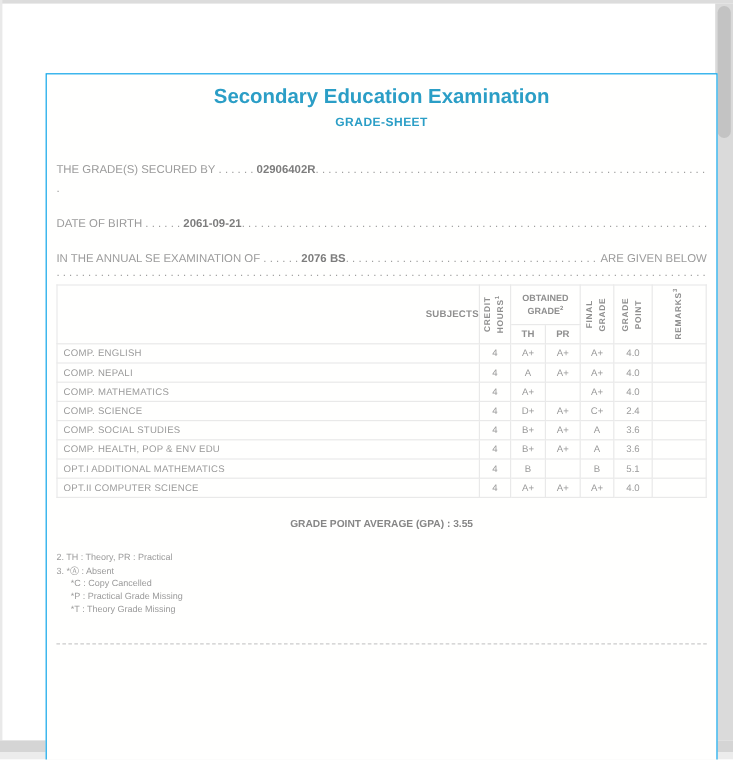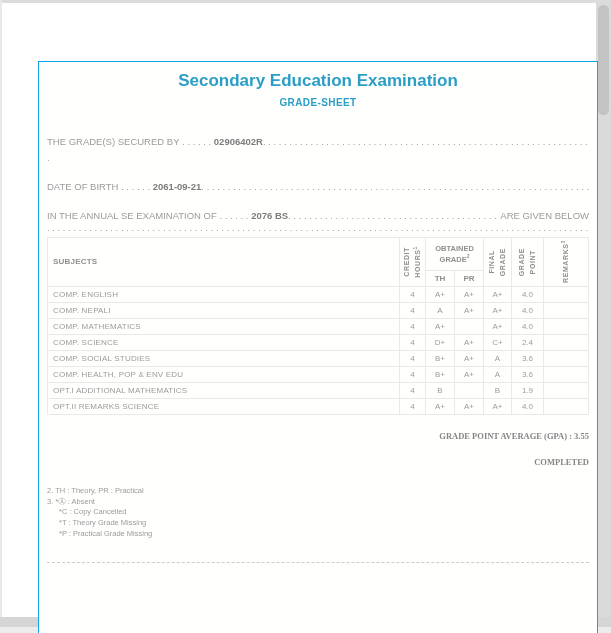--- a/index.html
+++ b/index.html
@@ -38,32 +38,32 @@
     content:". . . . . . . . . . . . . . . . . . . . . . . . . . . . . . . . . . . . . . . . . . . . . . . . . . . . . . . . . . . . . . . . . . . . . . . . . . . . . . . . . . . . . . . . . . . . . . . . . . . . . . . . . . . . . . . .";
     white-space:nowrap;
   }
   .suffix { margin-left:4px; }
   .dots-rule { margin-top:1px; height:9px; overflow:hidden; font-size:9.5px; line-height:9px; color:#9b9b9b; white-space:nowrap; }
 
   
   table { width:100%; margin-top:5px; border-collapse:collapse; table-layout:fixed; }
   th, td { border:1px solid #e9e9e9; padding:0; color:#9b9b9b; font-weight:normal; }
   thead th { font-size:7.5px; font-weight:bold; color:#8f8f8f; vertical-align:middle; }
-  th.subjects-h { text-align:left; padding-left:5px; font-size:8px; letter-spacing:.2px; }
+  th.subjects-h { text-align:right; padding-left:5px; font-size:8px; letter-spacing:.2px; }
   .head-main th { height:32px; }
   .head-sub  th { height:15px; font-size:8px; font-weight:bold; }
   .obt { line-height:1.25; font-size:7.5px; }
   .vwrap { display:flex; justify-content:center; align-items:center; }
   .vwrap span { writing-mode:vertical-rl; transform:rotate(180deg); font-size:7px; font-weight:bold; letter-spacing:.6px; line-height:1.45; }
   sup { font-size:5px; }
   tbody td { height:15px; font-size:8px; text-align:center; }
   tbody td.subj { text-align:left; padding-left:5px; letter-spacing:.2px; }
 
   
-  .summary { text-align:right; font-weight:bold; color:#868686; font-size:8.5px;font-family:Liberation Serif, serif; }
+  .summary { text-align:center; font-weight:bold; color:#868686; font-size:8.5px; }
   .gpa-line { margin-top:16px; }
   .completed-line { margin-top:16px; }
 
   
   .footnotes { margin-top:19px; font-size:7.5px; color:#9b9b9b; line-height:10.8px; }
   .fn-indent { padding-left:12px; }
 
   .dashed-rule { margin-top:22px; border-top:1px dashed #cccccc; height:0; }
 
   .note { margin-top:12px; }
@@ -211,42 +211,41 @@
       <td>A</td>
       <td>3.6</td>
       <td></td>
     </tr>
         <tr>
       <td class="subj">OPT.I ADDITIONAL MATHEMATICS</td>
       <td>4</td>
       <td>B</td>
       <td></td>
       <td>B</td>
-      <td>1.9</td>
-      <td></td>
-    </tr>
-        <tr>
-      <td class="subj">OPT.II REMARKS SCIENCE</td>
+      <td>5.1</td>
+      <td></td>
+    </tr>
+        <tr>
+      <td class="subj">OPT.II COMPUTER SCIENCE</td>
       <td>4</td>
       <td>A+</td>
       <td>A+</td>
       <td>A+</td>
       <td>4.0</td>
       <td></td>
     </tr>
       </tbody>
   </table>
 
   <div class="summary gpa-line">GRADE POINT AVERAGE (GPA) : 3.55</div>
-  <div class="summary completed-line">COMPLETED</div>
 
   <div class="footnotes">
       <div class="fn-line">2. TH : Theory, PR : Practical</div>
       <div class="fn-line">3. *Ⓐ : Absent</div>
       <div class="fn-line fn-indent">*C : Copy Cancelled</div>
+      <div class="fn-line fn-indent">*P : Practical Grade Missing</div>
       <div class="fn-line fn-indent">*T : Theory Grade Missing</div>
-      <div class="fn-line fn-indent">*P : Practical Grade Missing</div>
     </div>
 
   <div class="dashed-rule"></div>
 
 
 </div>
 
 </body></html>

